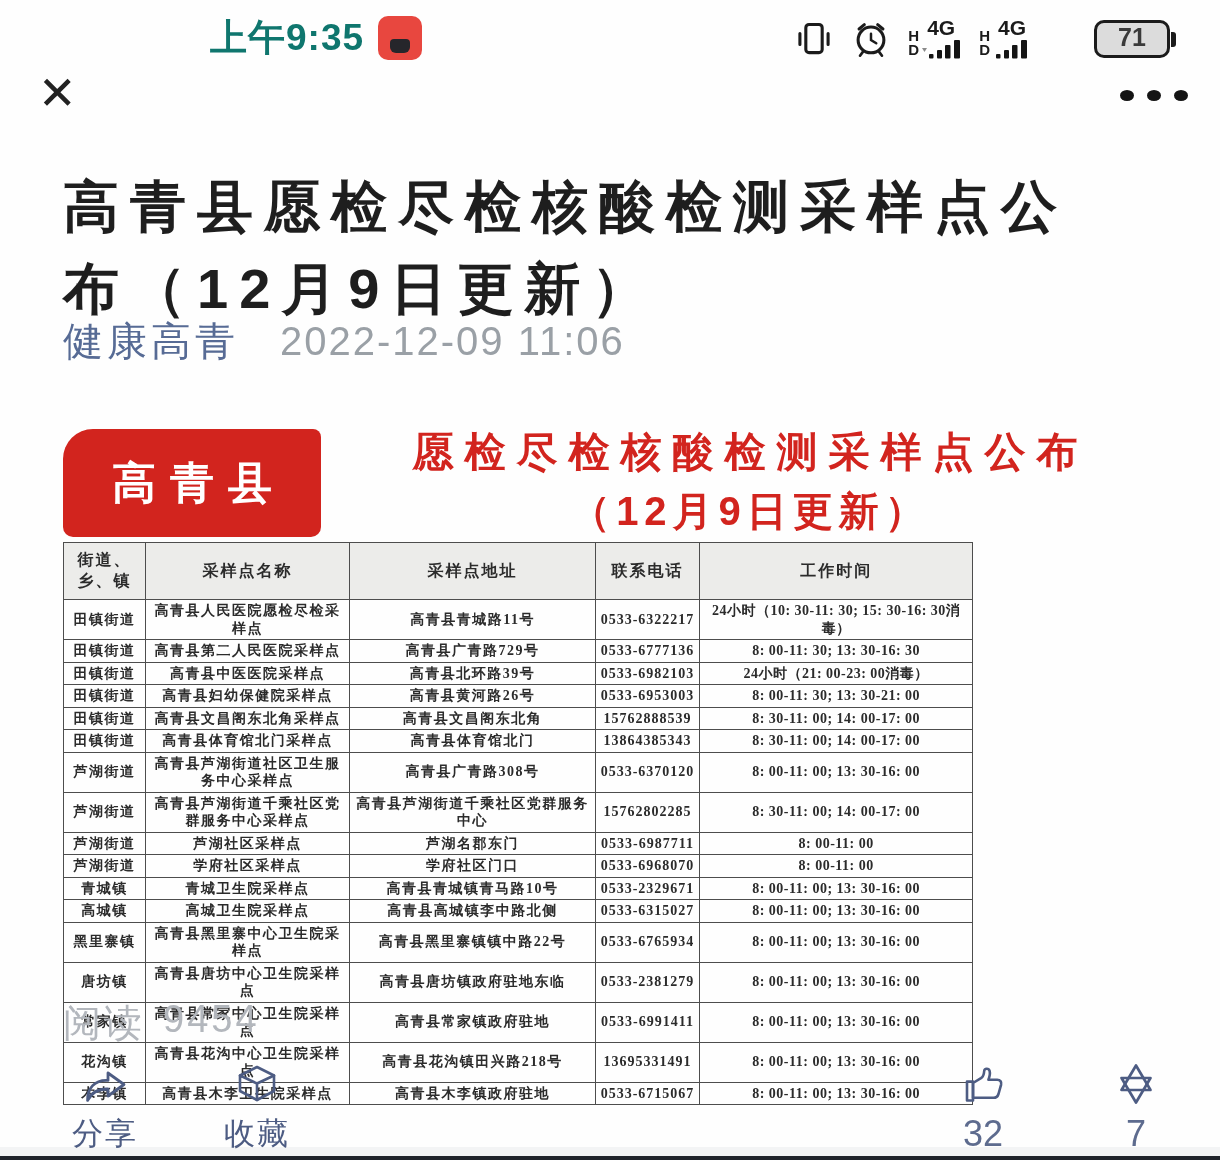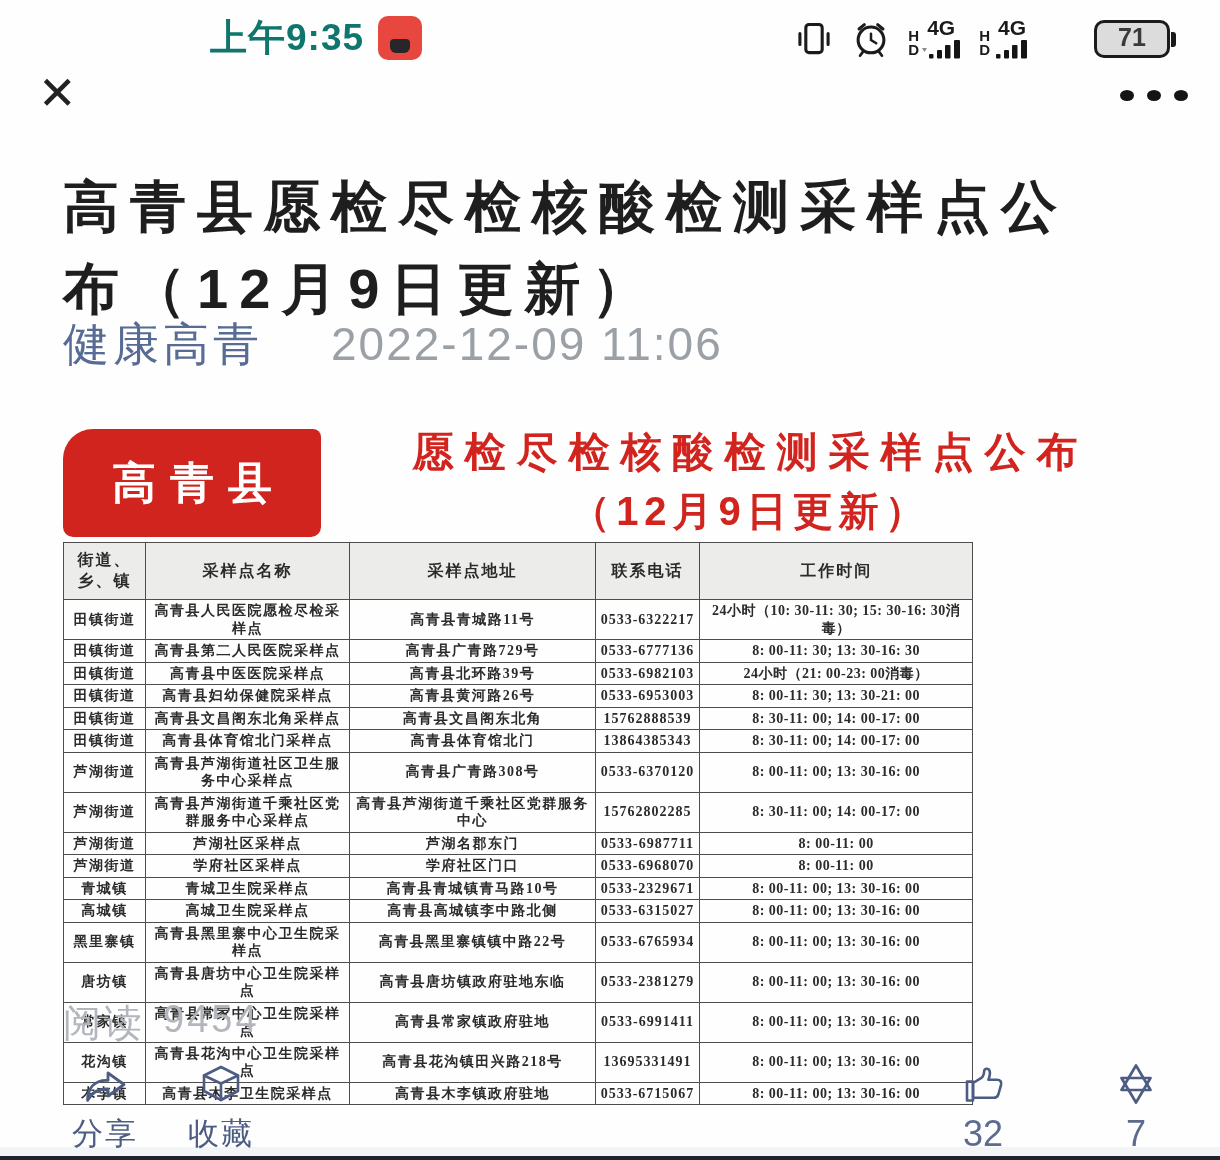--- a/index.html
+++ b/index.html
@@ -28,21 +28,21 @@
   .battery::after { content:""; position:absolute; right:-9px; top:9px; width:5px; height:15px; border-radius:0 3px 3px 0; background:#1b1b1b; }
 
   
   .close-btn { position:absolute; top:70px; left:38px; font-size:46px; font-weight:400; color:#222; line-height:1; cursor:pointer; }
   .more-btn { position:absolute; top:90px; right:32px; display:flex; gap:13px; cursor:pointer; }
   .more-btn i { width:14px; height:11px; border-radius:50%; background:#141414; }
 
   
   .article-title { position:absolute; top:166px; left:63px; width:1045px; font-size:56px; line-height:1.46;
     letter-spacing:11px; font-weight:600; color:#1e1e1e; }
-  .byline { position:absolute; top:314px; left:63px; display:flex; align-items:baseline; gap:68px; font-size:46px; }
+  .byline { position:absolute; top:314px; left:63px; display:flex; align-items:baseline; gap:41px; font-size:40px; }
   .author { color:var(--link_blue,#576b95); letter-spacing:4px; cursor:pointer; }
   .pub-date { color:var(--date_gray,#9aa0a6); letter-spacing:2px; }
 
   
   .banner { position:absolute; top:437px; left:63px; width:1117px; height:92px; display:flex; align-items:center; }
   .banner-badge { width:258px; height:108px; background:var(--accent_red,#d2241e); border-radius:30px 8px 10px 10px;
     display:flex; align-items:center; justify-content:center; color:#fff; font-size:44px; font-weight:700;
     letter-spacing:14px; text-indent:14px; }
   .banner-heading { flex:1; text-align:center; color:var(--accent_red,#d2241e); font-weight:700; }
   .banner-line1 { font-size:41px; letter-spacing:11px; line-height:1.15; }
@@ -59,21 +59,21 @@
 
   
   .read-count { position:absolute; top:998px; left:63px; font-size:38px; color:var(--read_gray,#b3b7bd); letter-spacing:3px; display:flex; gap:18px; }
 
   
   .footer { position:absolute; top:1060px; left:0; right:0; display:flex; align-items:flex-start; padding:0 60px 0 72px; }
   .fgroup { display:flex; flex-direction:column; align-items:center; gap:5px; cursor:pointer; }
   .fgroup svg { display:block; stroke:var(--footer_blue,#4d5c83); }
   .flabel { font-size:31px; color:var(--footer_blue,#4d5c83); letter-spacing:2px; }
   .fcount { font-size:36px; color:#5d6b8e; }
-  .fgroup.fav { margin-left:50px; }
+  .fgroup.fav { margin-left:86px; }
   .fgroup.like { margin-left:auto; }
   .fgroup.wow { margin-left:104px; }
 </style>
 </head>
 <body>
 
 <div class="screen">
 
   <div class="status-bar">
     <div class="sb-left">

